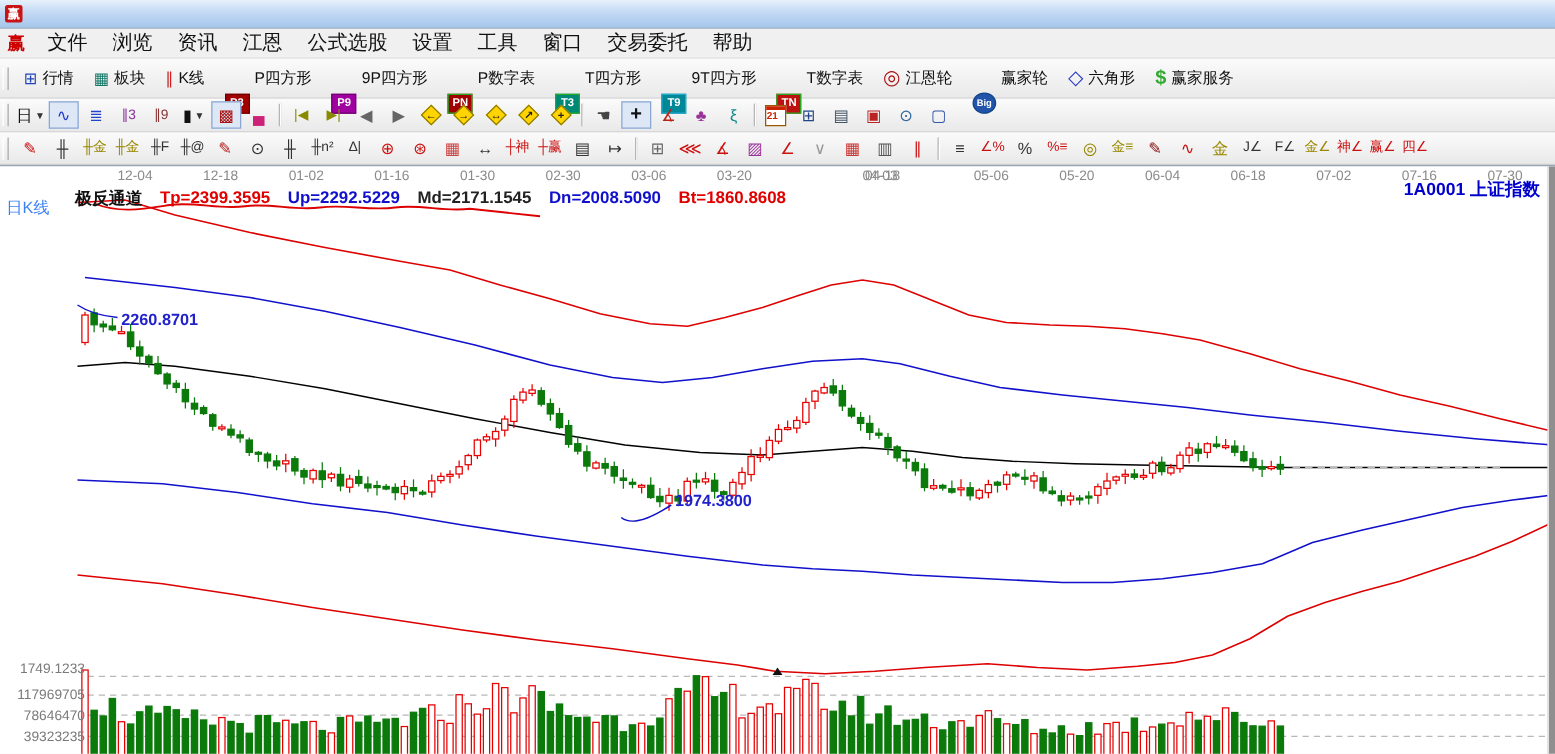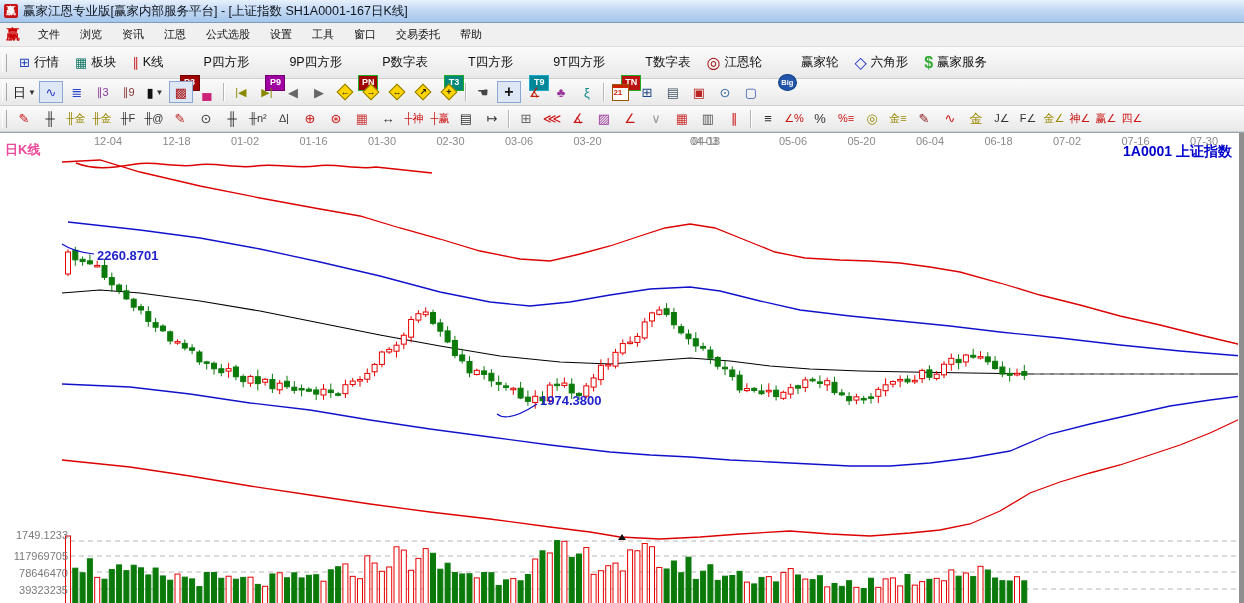--- a/index.html
+++ b/index.html
@@ -11,21 +11,21 @@
   .titlebar{height:22px;display:flex;align-items:center;padding-left:4px;
     background:linear-gradient(180deg,#e7f1fc 0%,#c3d9f4 45%,#a5c6ec 100%);
     border-bottom:1px solid #7f9db9;}
   .title-icon{width:14px;height:14px;background:#c81414;color:#fff;font-size:10px;font-weight:bold;
     display:flex;align-items:center;justify-content:center;border-radius:2px;margin-right:5px;}
   .title-text{font-size:12.5px;color:#10161f;}
 
   
   .menubar{height:23px;display:flex;align-items:center;background:#f0f0f0;border-bottom:1px solid #dcdcdc;}
   .menu-logo{color:#cc0000;font-weight:bold;margin:0 8px 0 6px;font-size:14px;}
-  .menu-item{padding:2px 10px;font-size:11px;color:#111;cursor:default;}
+  .menu-item{padding:2px 10px;font-size:16px;color:#111;cursor:default;}
 
   
   .toolbar{display:flex;align-items:center;background:linear-gradient(180deg,#fbfbfb,#e9e9e9);
     border-bottom:1px solid #cfcfcf;}
   .tb1{height:31px;}
   .tb2{height:26px;}
   .tb3{height:25px;}
   .grip{width:3px;height:18px;border-left:1px solid #ffffff;border-right:1px solid #a8a8a8;margin:0 4px 0 2px;}
   .tsep{width:1px;height:18px;background:#b5b5b5;border-right:1px solid #ffffff;margin:0 3px;}
   .tbtn{display:inline-flex;align-items:center;justify-content:center;height:20px;min-width:22px;
@@ -45,38 +45,37 @@
     transform:rotate(45deg);}
   .diamond-wrap b{position:relative;font-size:9px;color:#222;font-weight:bold;line-height:1;}
   .cal{width:15px;height:15px;border:1px solid #995500;background:#fff;display:inline-flex;
     flex-direction:column;align-items:flex-start;}
   .cal i{display:block;width:100%;height:3px;background:#cc2200;}
   .cal b{font-size:8px;color:#cc2200;line-height:10px;font-weight:bold;}
 
   
   .chart{position:relative;height:474px;background:#ffffff;border-top:1px solid #98a5b5;overflow:hidden;}
   .chart svg{position:absolute;left:0;top:0;}
-  .pane-label{position:absolute;left:5px;top:8px;color:#ec4899;font-weight:bold;font-size:13px;}
+  .pane-label{position:absolute;left:5px;top:24px;color:#3b82f6;font-weight:normal;font-size:13px;}
   .symbol-label{position:absolute;right:12px;top:10px;color:#0000cc;font-weight:bold;font-size:14px;}
   .dates{position:absolute;left:0;top:2px;width:100%;height:12px;}
   .date-label{position:absolute;transform:translateX(-50%);font-size:11px;color:#8a8a8a;}
   .legend{position:absolute;left:60px;top:17px;display:flex;gap:14px;font-size:13.5px;font-weight:bold;}
   .legend .ind-name{color:#111;}
   .ann{position:absolute;color:#2222cc;font-weight:bold;font-size:13px;}
   .scale-label{position:absolute;left:2px;width:66px;text-align:right;font-size:11px;color:#7a7a7a;}
   .right-strip{position:absolute;right:0;top:0;bottom:0;width:5px;background:#8f8f8f;border-left:1px solid #ffffff;}
 </style>
 </head>
 <body>
 
 <div class="app">
 
   <div class="titlebar">
     <span class="title-icon">赢</span>
-    <span class="title-text">赢家江恩专业版[赢家内部服务平台] - [上证指数  SH1A0001-167日K线]</span>
   </div>
 
   <div class="menubar">
     <span class="menu-logo">赢</span>
     <span id="menu-items" style="display:flex">
         <span class="menu-item">文件</span>
         <span class="menu-item">浏览</span>
         <span class="menu-item">资讯</span>
         <span class="menu-item">江恩</span>
         <span class="menu-item">公式选股</span>
@@ -815,20 +814,28 @@
         <span class="date-label" style="left: 793px;">05-06</span>
         <span class="date-label" style="left: 861.5px;">05-20</span>
         <span class="date-label" style="left: 930px;">06-04</span>
         <span class="date-label" style="left: 998.5px;">06-18</span>
         <span class="date-label" style="left: 1067px;">07-02</span>
         <span class="date-label" style="left: 1135.5px;">07-16</span>
         <span class="date-label" style="left: 1204px;">07-30</span>
       </div>
     <div class="pane-label">日K线</div>
     <div class="symbol-label">1A0001  上证指数</div>
+    <div class="legend" id="legend">
+      <span class="ind-name">极反通道</span>
+    <span style="color: rgb(224, 0, 0);">Tp=2399.3595</span>
+        <span style="color: rgb(17, 17, 204);">Up=2292.5229</span>
+        <span style="color: rgb(34, 34, 34);">Md=2171.1545</span>
+        <span style="color: rgb(17, 17, 204);">Dn=2008.5090</span>
+        <span style="color: rgb(224, 0, 0);">Bt=1860.8608</span>
+      </div>
     <div id="annotations">
         <div class="ann" style="left: 97px; top: 115px;">2260.8701</div>
         <div class="ann" style="left: 540px; top: 260px;">1974.3800</div>
       </div>
     <div id="scale-labels">
         <div class="scale-label" style="top: 396px;">1749.1233</div>
         <div class="scale-label" style="top: 417px;">117969705</div>
         <div class="scale-label" style="top: 434px;">78646470</div>
         <div class="scale-label" style="top: 451px;">39323235</div>
       </div>

